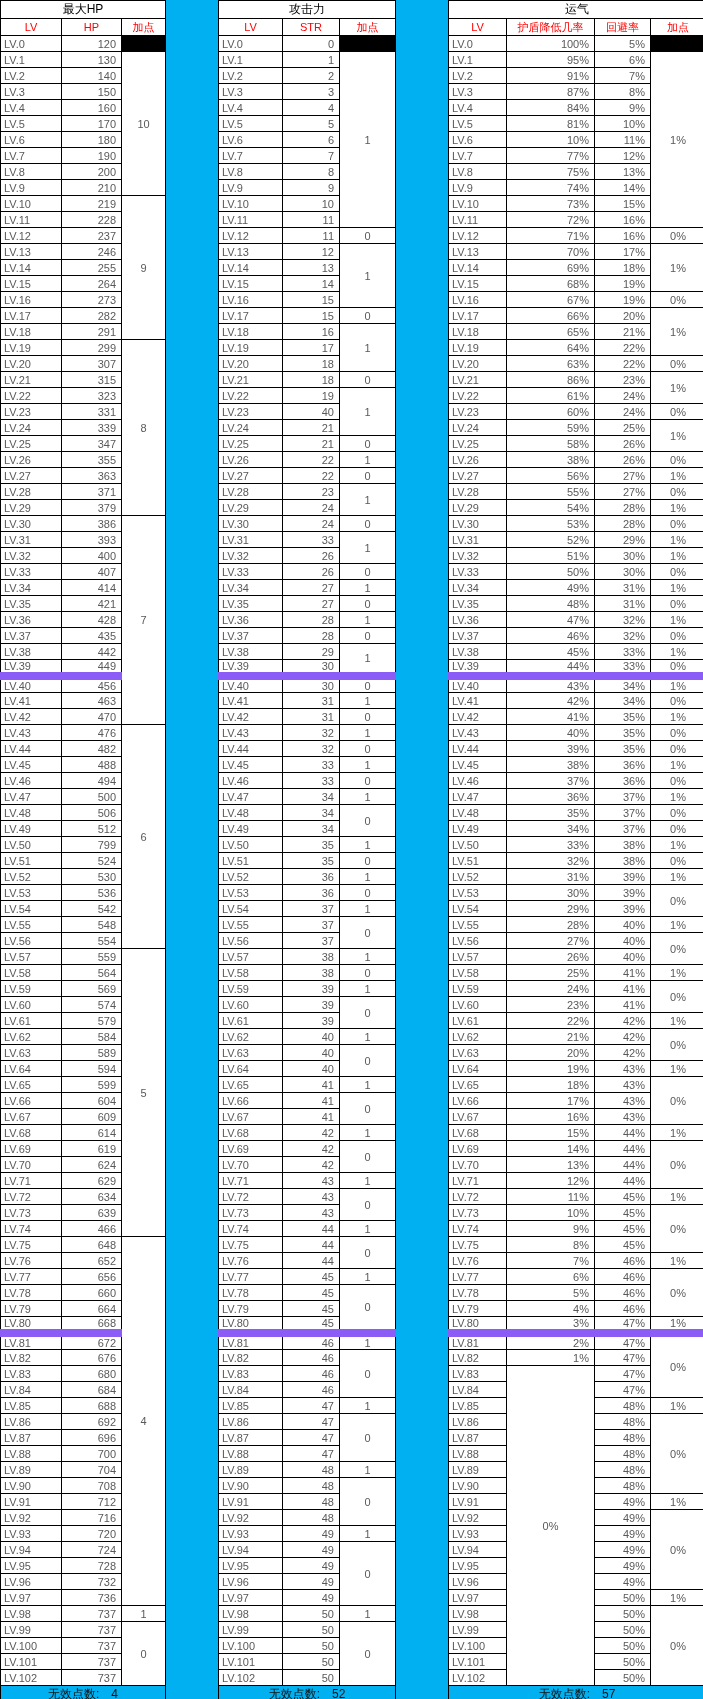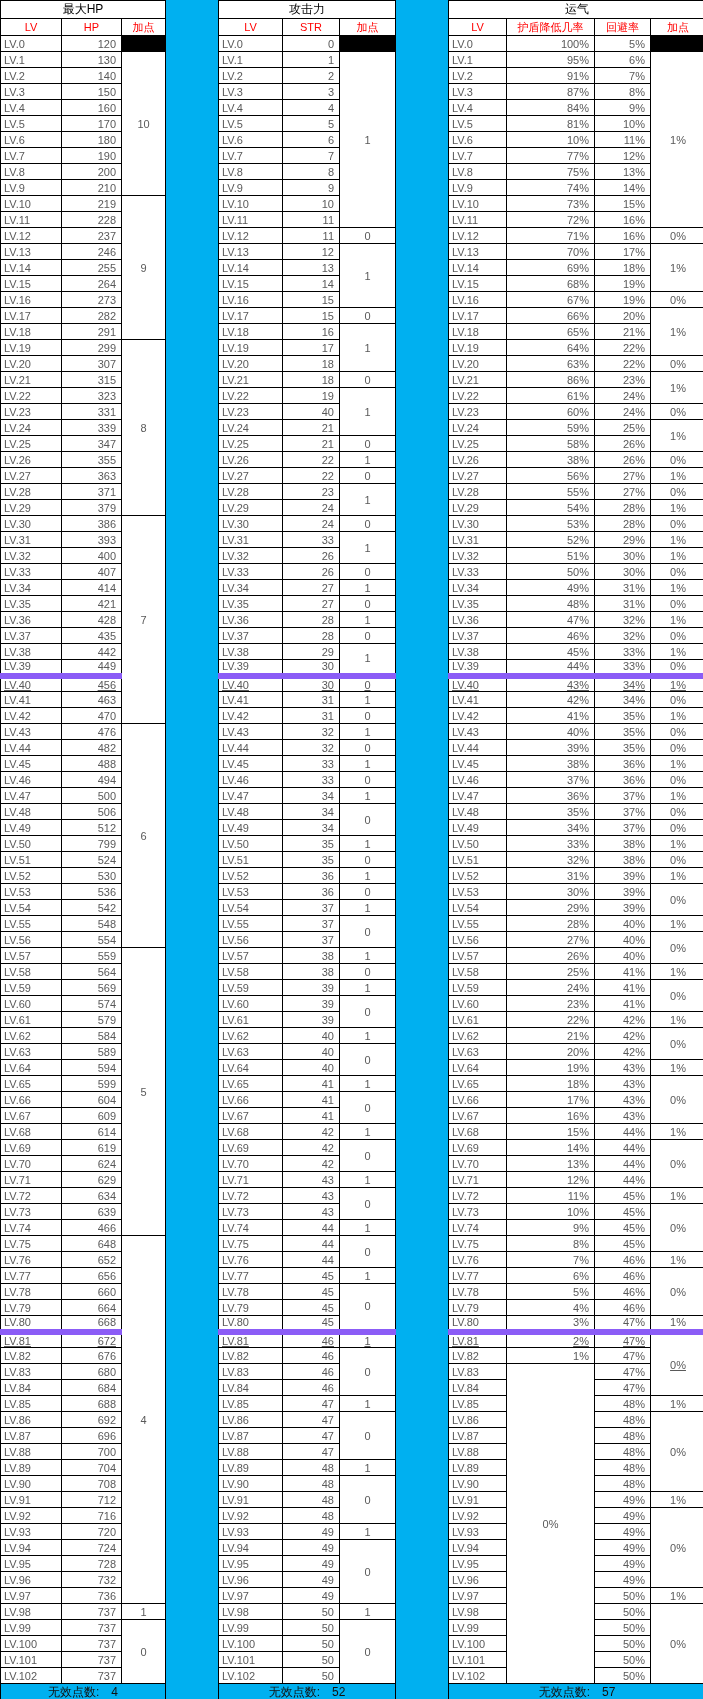--- a/index.html
+++ b/index.html
@@ -12,21 +12,21 @@
   .sep { flex:none; width:52px; background:#00B0F0; }
   table { border-collapse:collapse; table-layout:fixed; flex:none; height:1699px; }
   th, td { border:1px solid #000; font-weight:normal; overflow:hidden; white-space:nowrap; padding:0; }
   .title-row th { height:17px; font-size:12px; color:#000; text-align:center; }
   .head-row th { height:17px; font-size:11px; color:#FF0000; text-align:center; }
   tbody td { height:16px; font-size:11px; color:#595959; }
   td.lv  { text-align:left;  padding-left:3px; }
   td.num { text-align:right; padding-right:5px; }
   td.ctr { text-align:center; }
   td.black { background:#000; }
-  tr.pb td { border-top:6px solid #8b5cf6;text-decoration:underline; }
+  tr.pb td { border-top:8px solid #8b5cf6; }
   .foot-row td {
     height:17px; background:#00B0F0; text-align:center;
     font-size:12px; color:#111; border:1px solid #000;
   }
   .foot-row .val { margin-left:12px; }
 </style>
 </head>
 <body>
 
 <div class="sheet">

